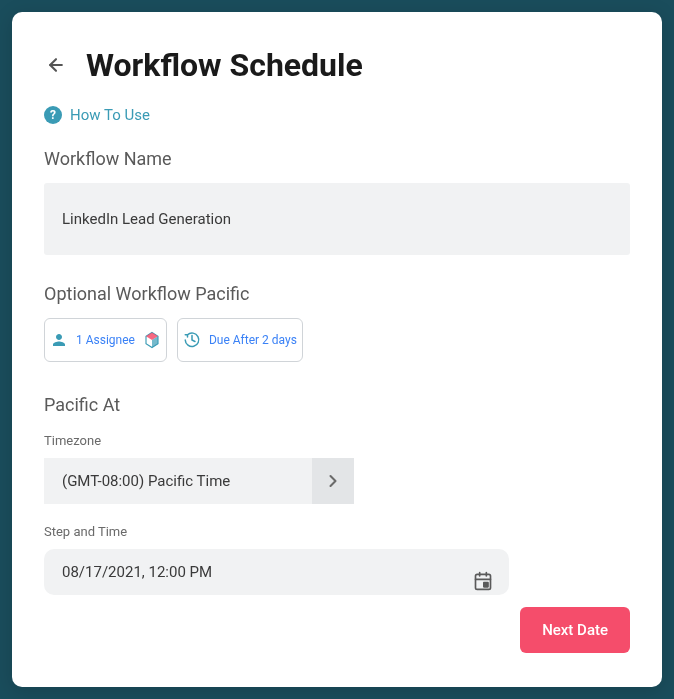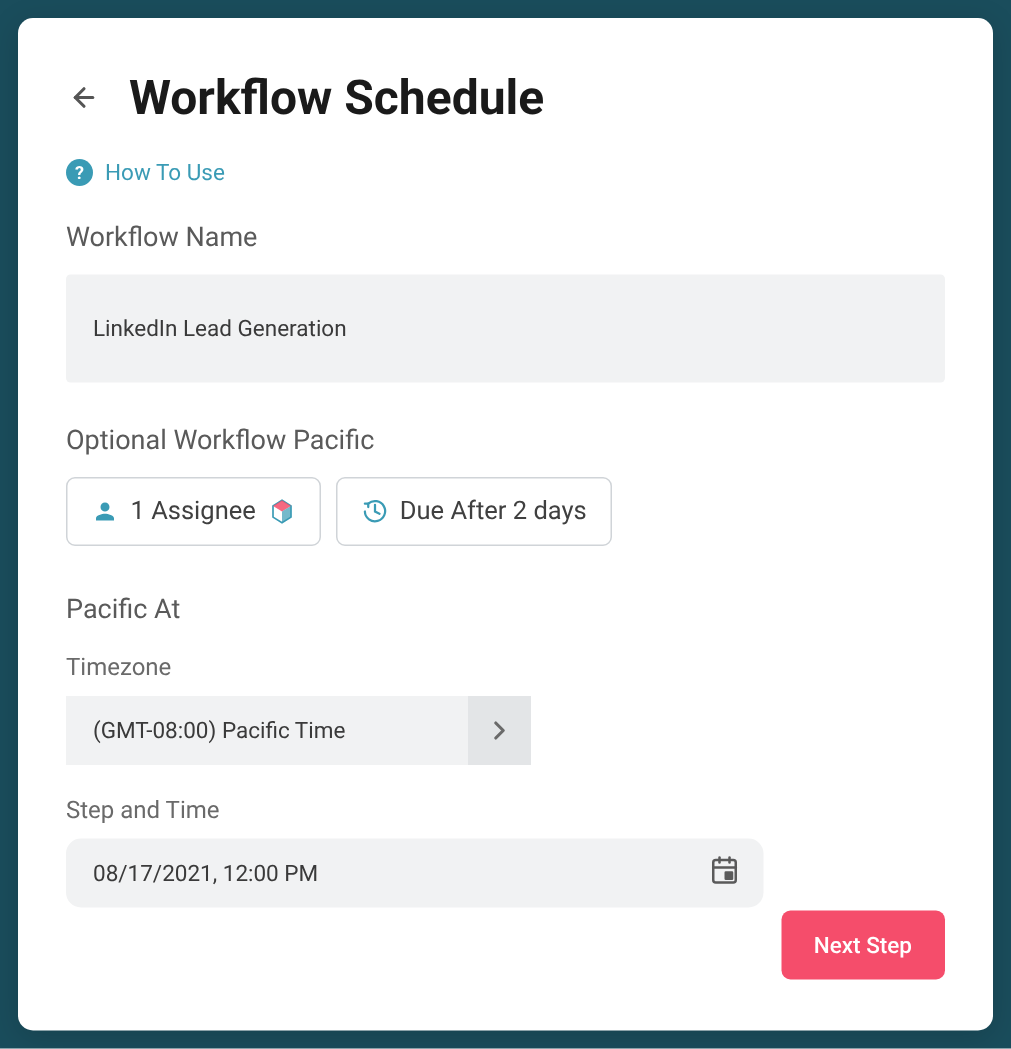--- a/index.html
+++ b/index.html
@@ -89,42 +89,42 @@
       display: flex;
       gap: 10px;
       margin-bottom: 32px;
     }
     .chip {
       display: flex;
       align-items: center;
       gap: 8px;
       border: 1px solid #d0d4d8;
       border-radius: 6px;
-      padding: 12px 16px;
-      cursor: pointer;
-      font-size: 17px;
-      color: #404040;
+      padding: 12px 5px;
+      cursor: pointer;
+      font-size: 12px;
+      color: #3b82f6;
       background: white;
     }
     .chip-icon {
       width: 18px;
       height: 18px;
       display: flex;
       align-items: center;
       justify-content: center;
     }
     .logo-icon {
       width: 18px;
       height: 18px;
       display: flex;
       align-items: center;
       justify-content: center;
     }
     .sub-label {
-      font-size: 16px;
+      font-size: 13px;
       color: #6a6a6a;
       margin-bottom: 10px;
       margin-top: 4px;
     }
     .select-wrapper {
       display: flex;
       margin-bottom: 16px;
       width: 310px;
     }
     .select-input {
@@ -139,21 +139,21 @@
       width: 42px;
       background: #e3e5e7;
       display: flex;
       align-items: center;
       justify-content: center;
       cursor: pointer;
       color: #6a6a6a;
     }
     .date-wrapper {
       display: flex;
-      align-items: center;
+      align-items: flex-end;
       width: 465px;
       background: #f1f2f3;
       padding-right: 16px;
       border-radius: 10px;
     }
     .date-input {
       flex: 1;
       border: none;
       background: transparent;
       padding: 14px 18px;
@@ -252,16 +252,16 @@
           <rect x="3" y="4" width="18" height="18" rx="2" ry="2"></rect>
           <line x1="16" y1="2" x2="16" y2="6"></line>
           <line x1="8" y1="2" x2="8" y2="6"></line>
           <line x1="3" y1="10" x2="21" y2="10"></line>
           <rect x="13" y="14" width="5" height="5" fill="currentColor"></rect>
         </svg>
     </span>
   </div>
 
   <div class="footer">
-    <button class="next-btn">Next Step</button>
+    <button class="next-btn">Next Date</button>
   </div>
 
 </div>
 
 </body></html>

